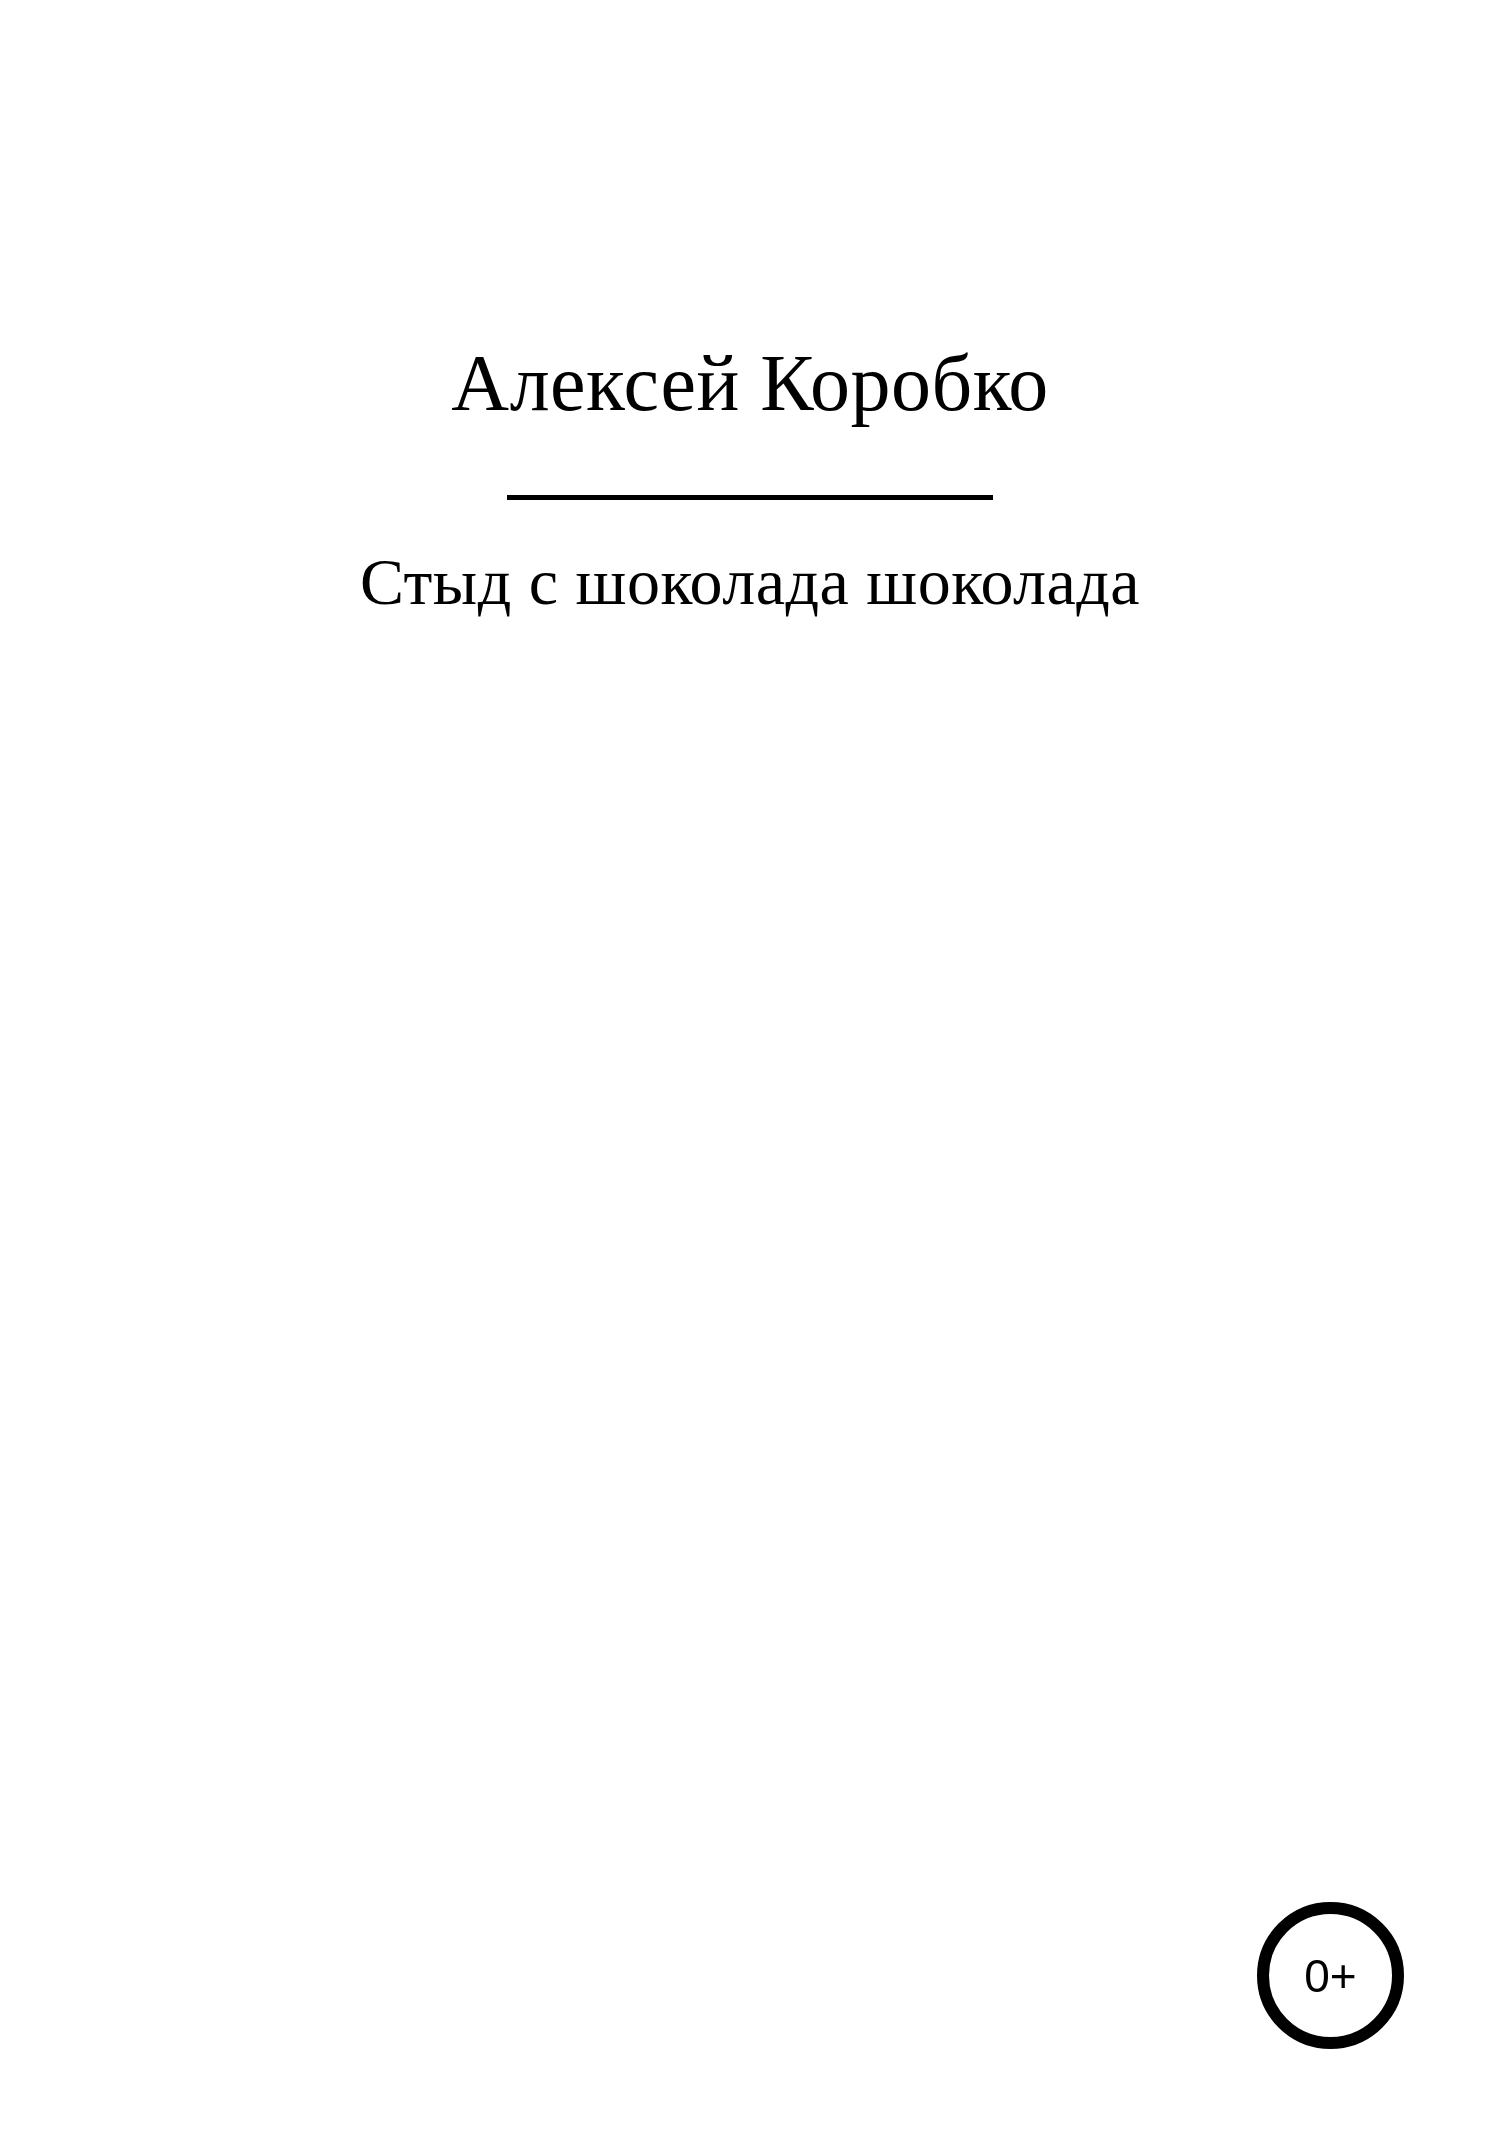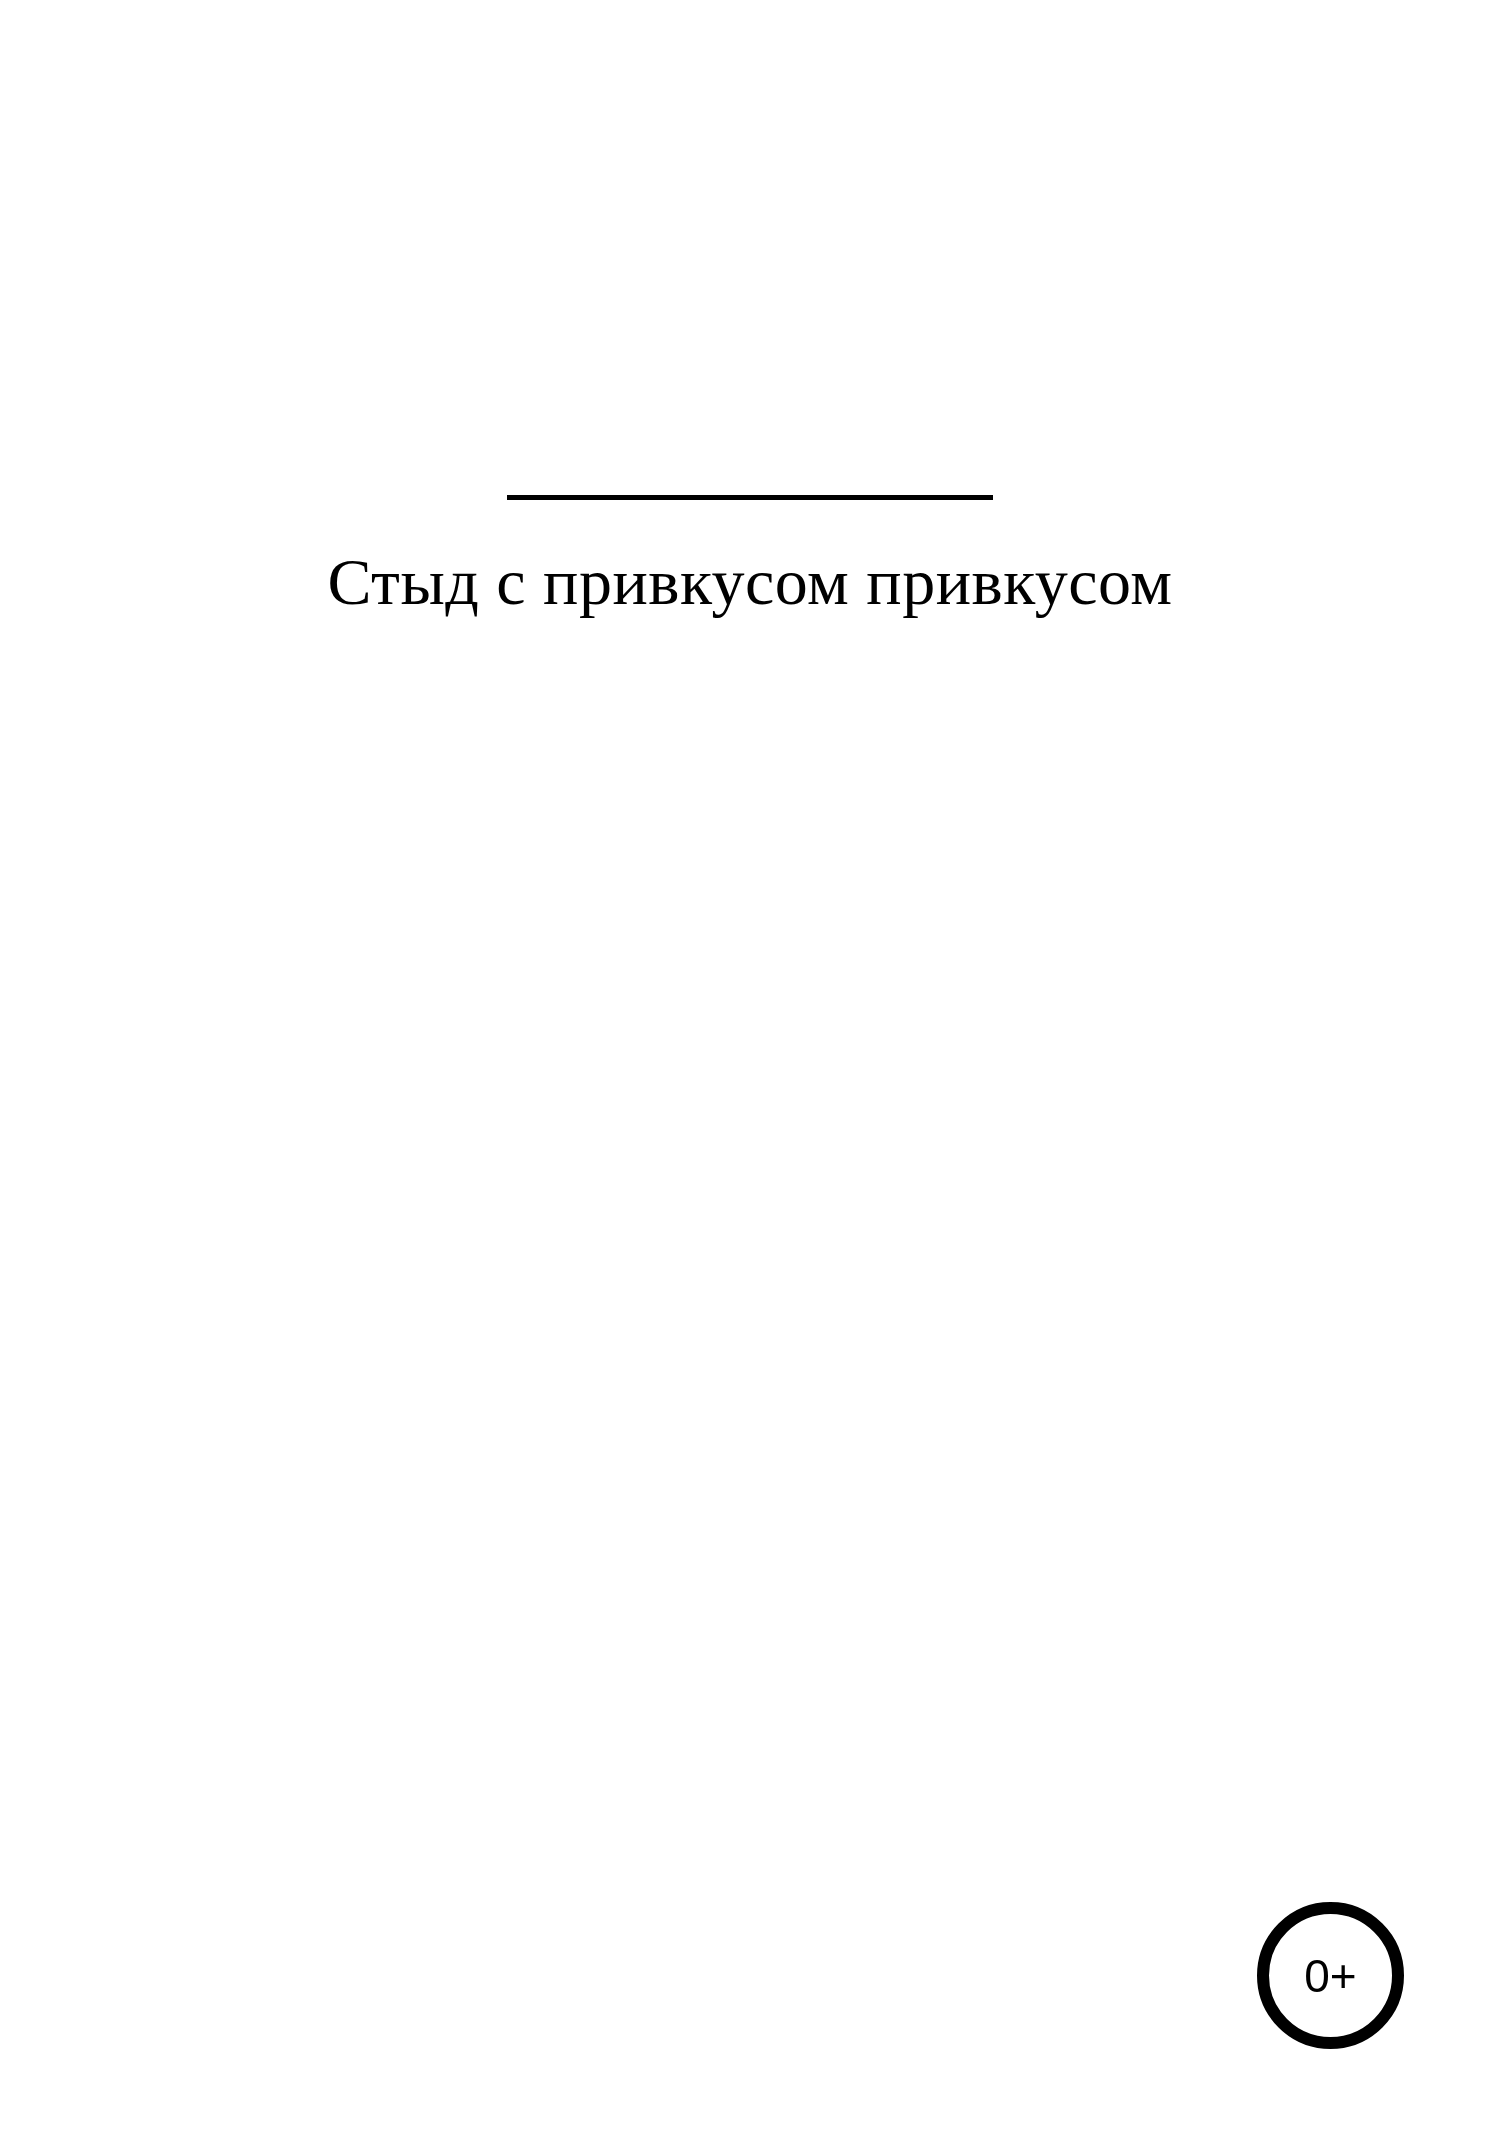--- a/index.html
+++ b/index.html
@@ -74,22 +74,23 @@
     line-height: 1;
     font-weight: 400;
     color: var(--fg, #000000);
   }
 </style>
 </head>
 <body>
 
 <div class="page">
 
+  <div class="author">Алексей Коробко</div>
 
   <div class="divider"></div>
 
-  <div class="title">Стыд с привкусом привкусом</div>
+  <div class="title">Стыд с шоколада шоколада</div>
 
   <div class="age-badge">
     <span>0+</span>
   </div>
 
 </div>
 
 </body></html>

